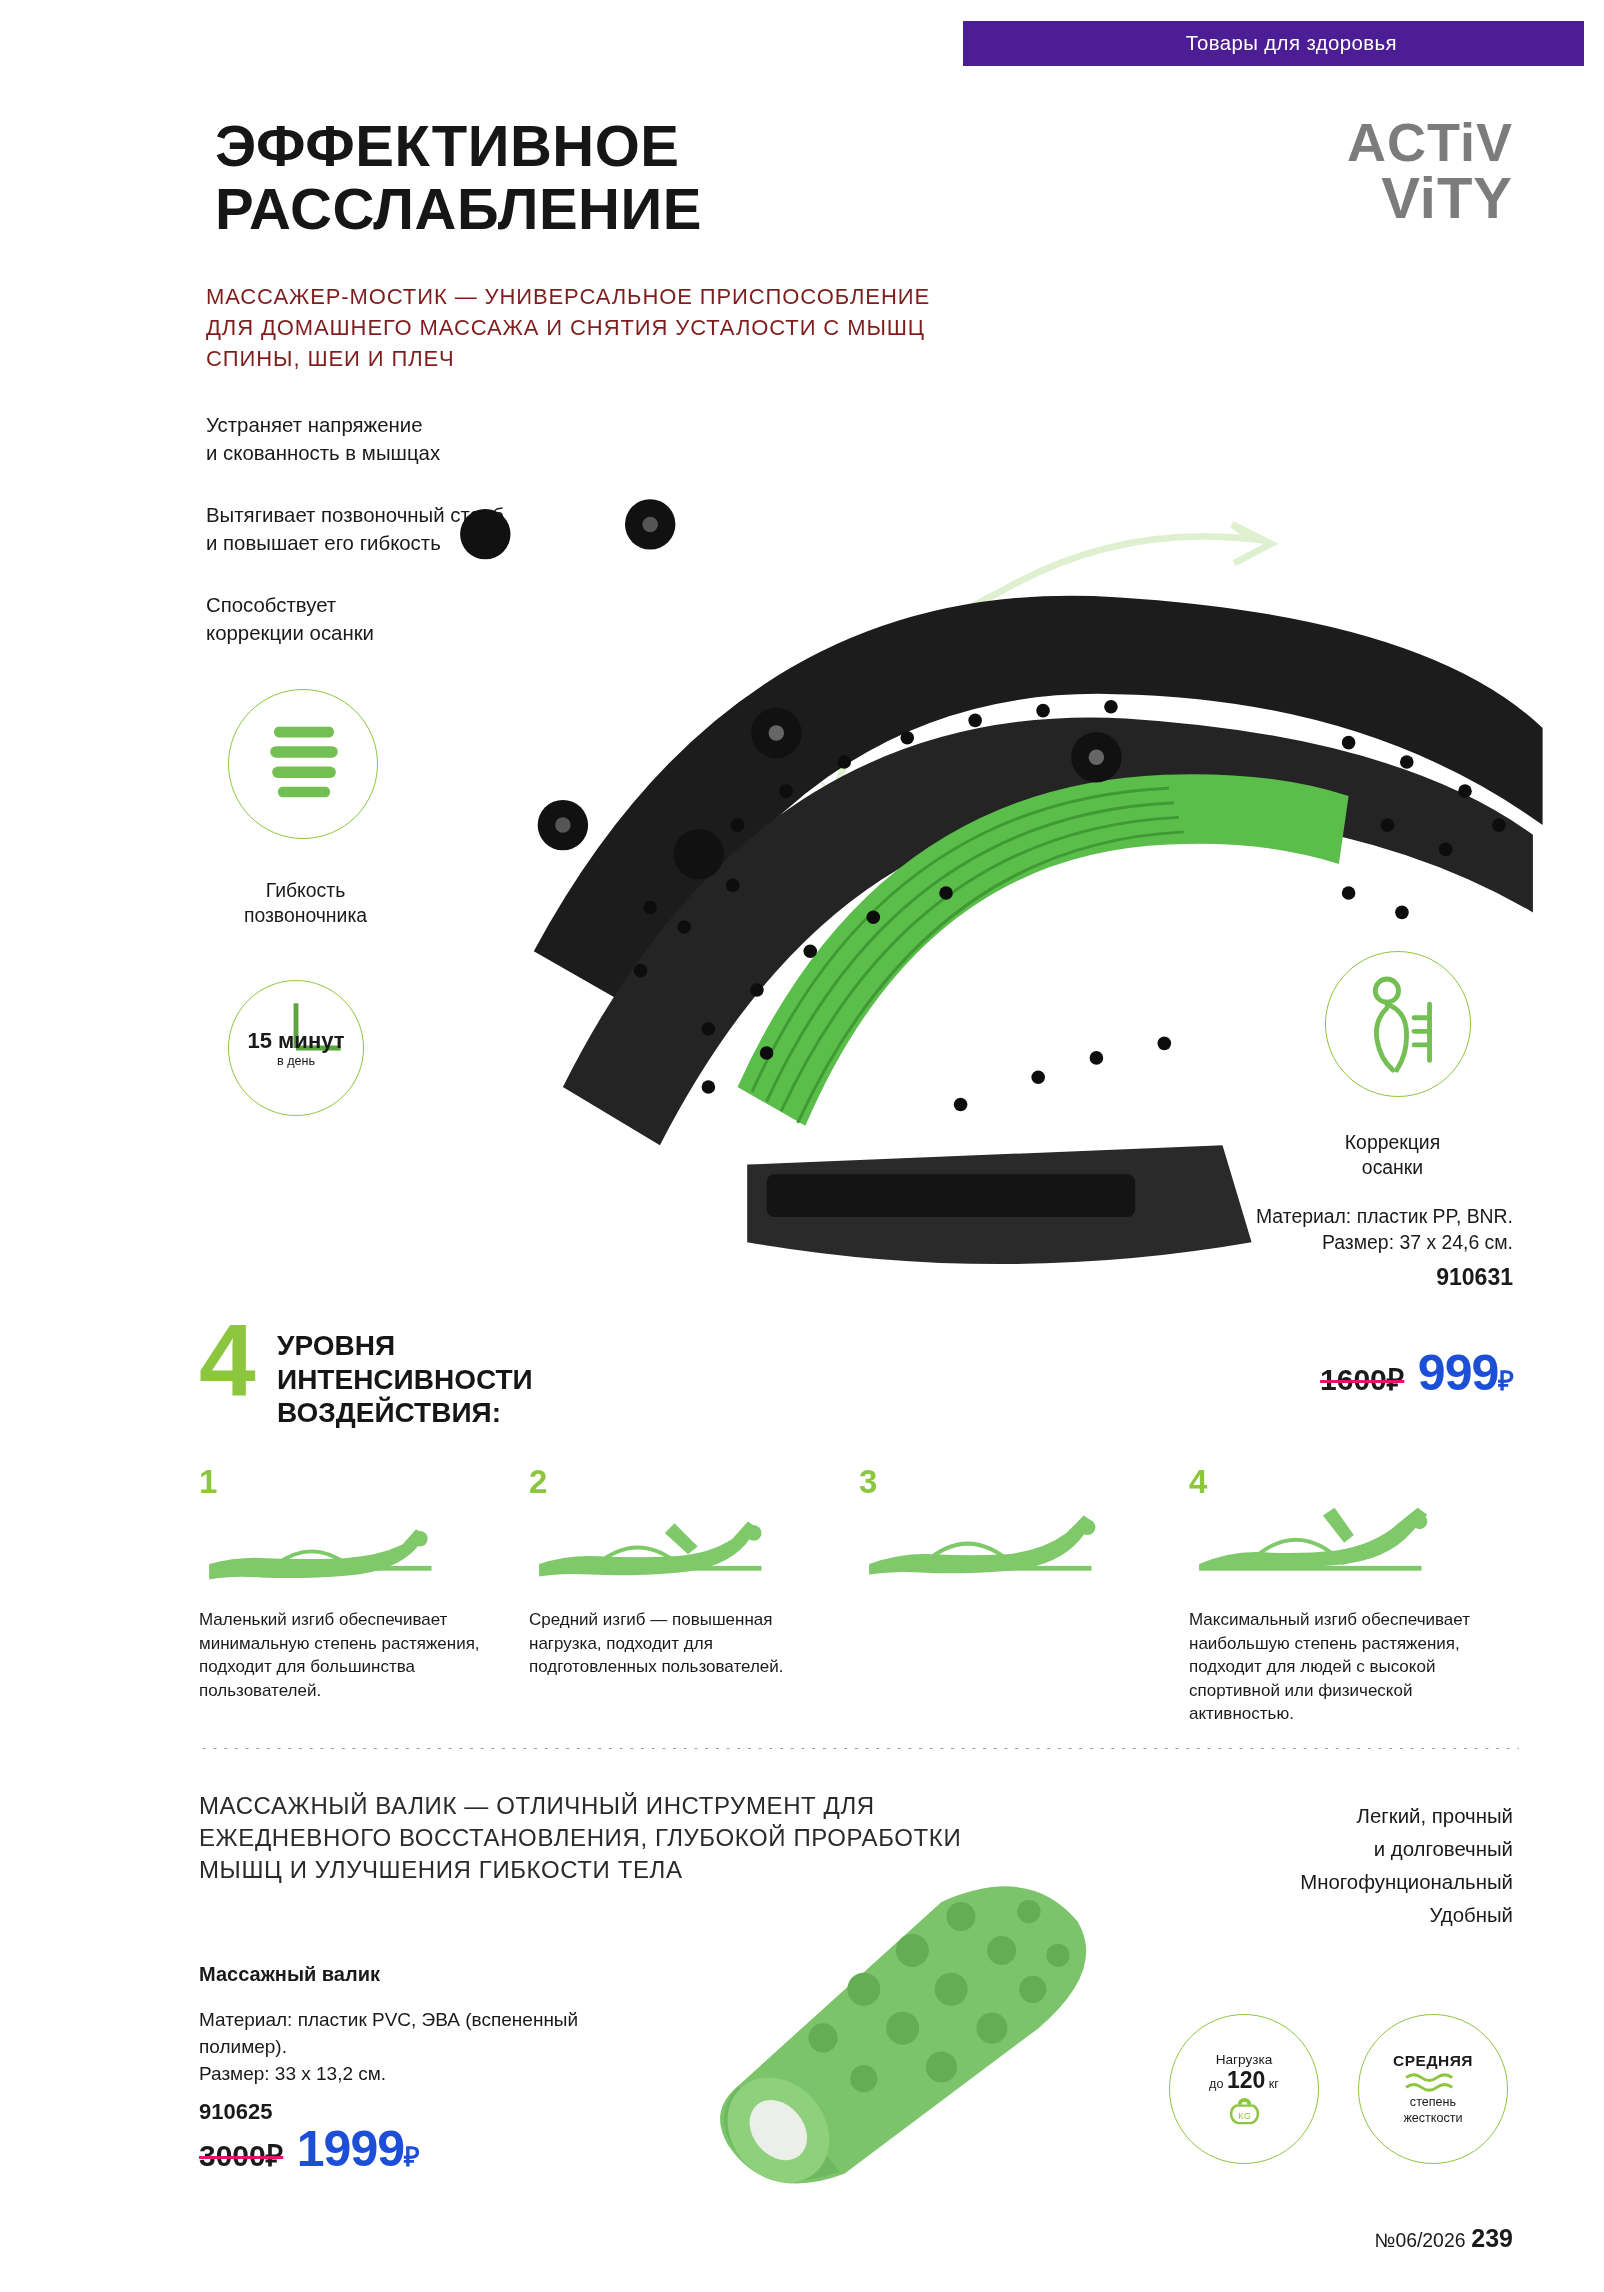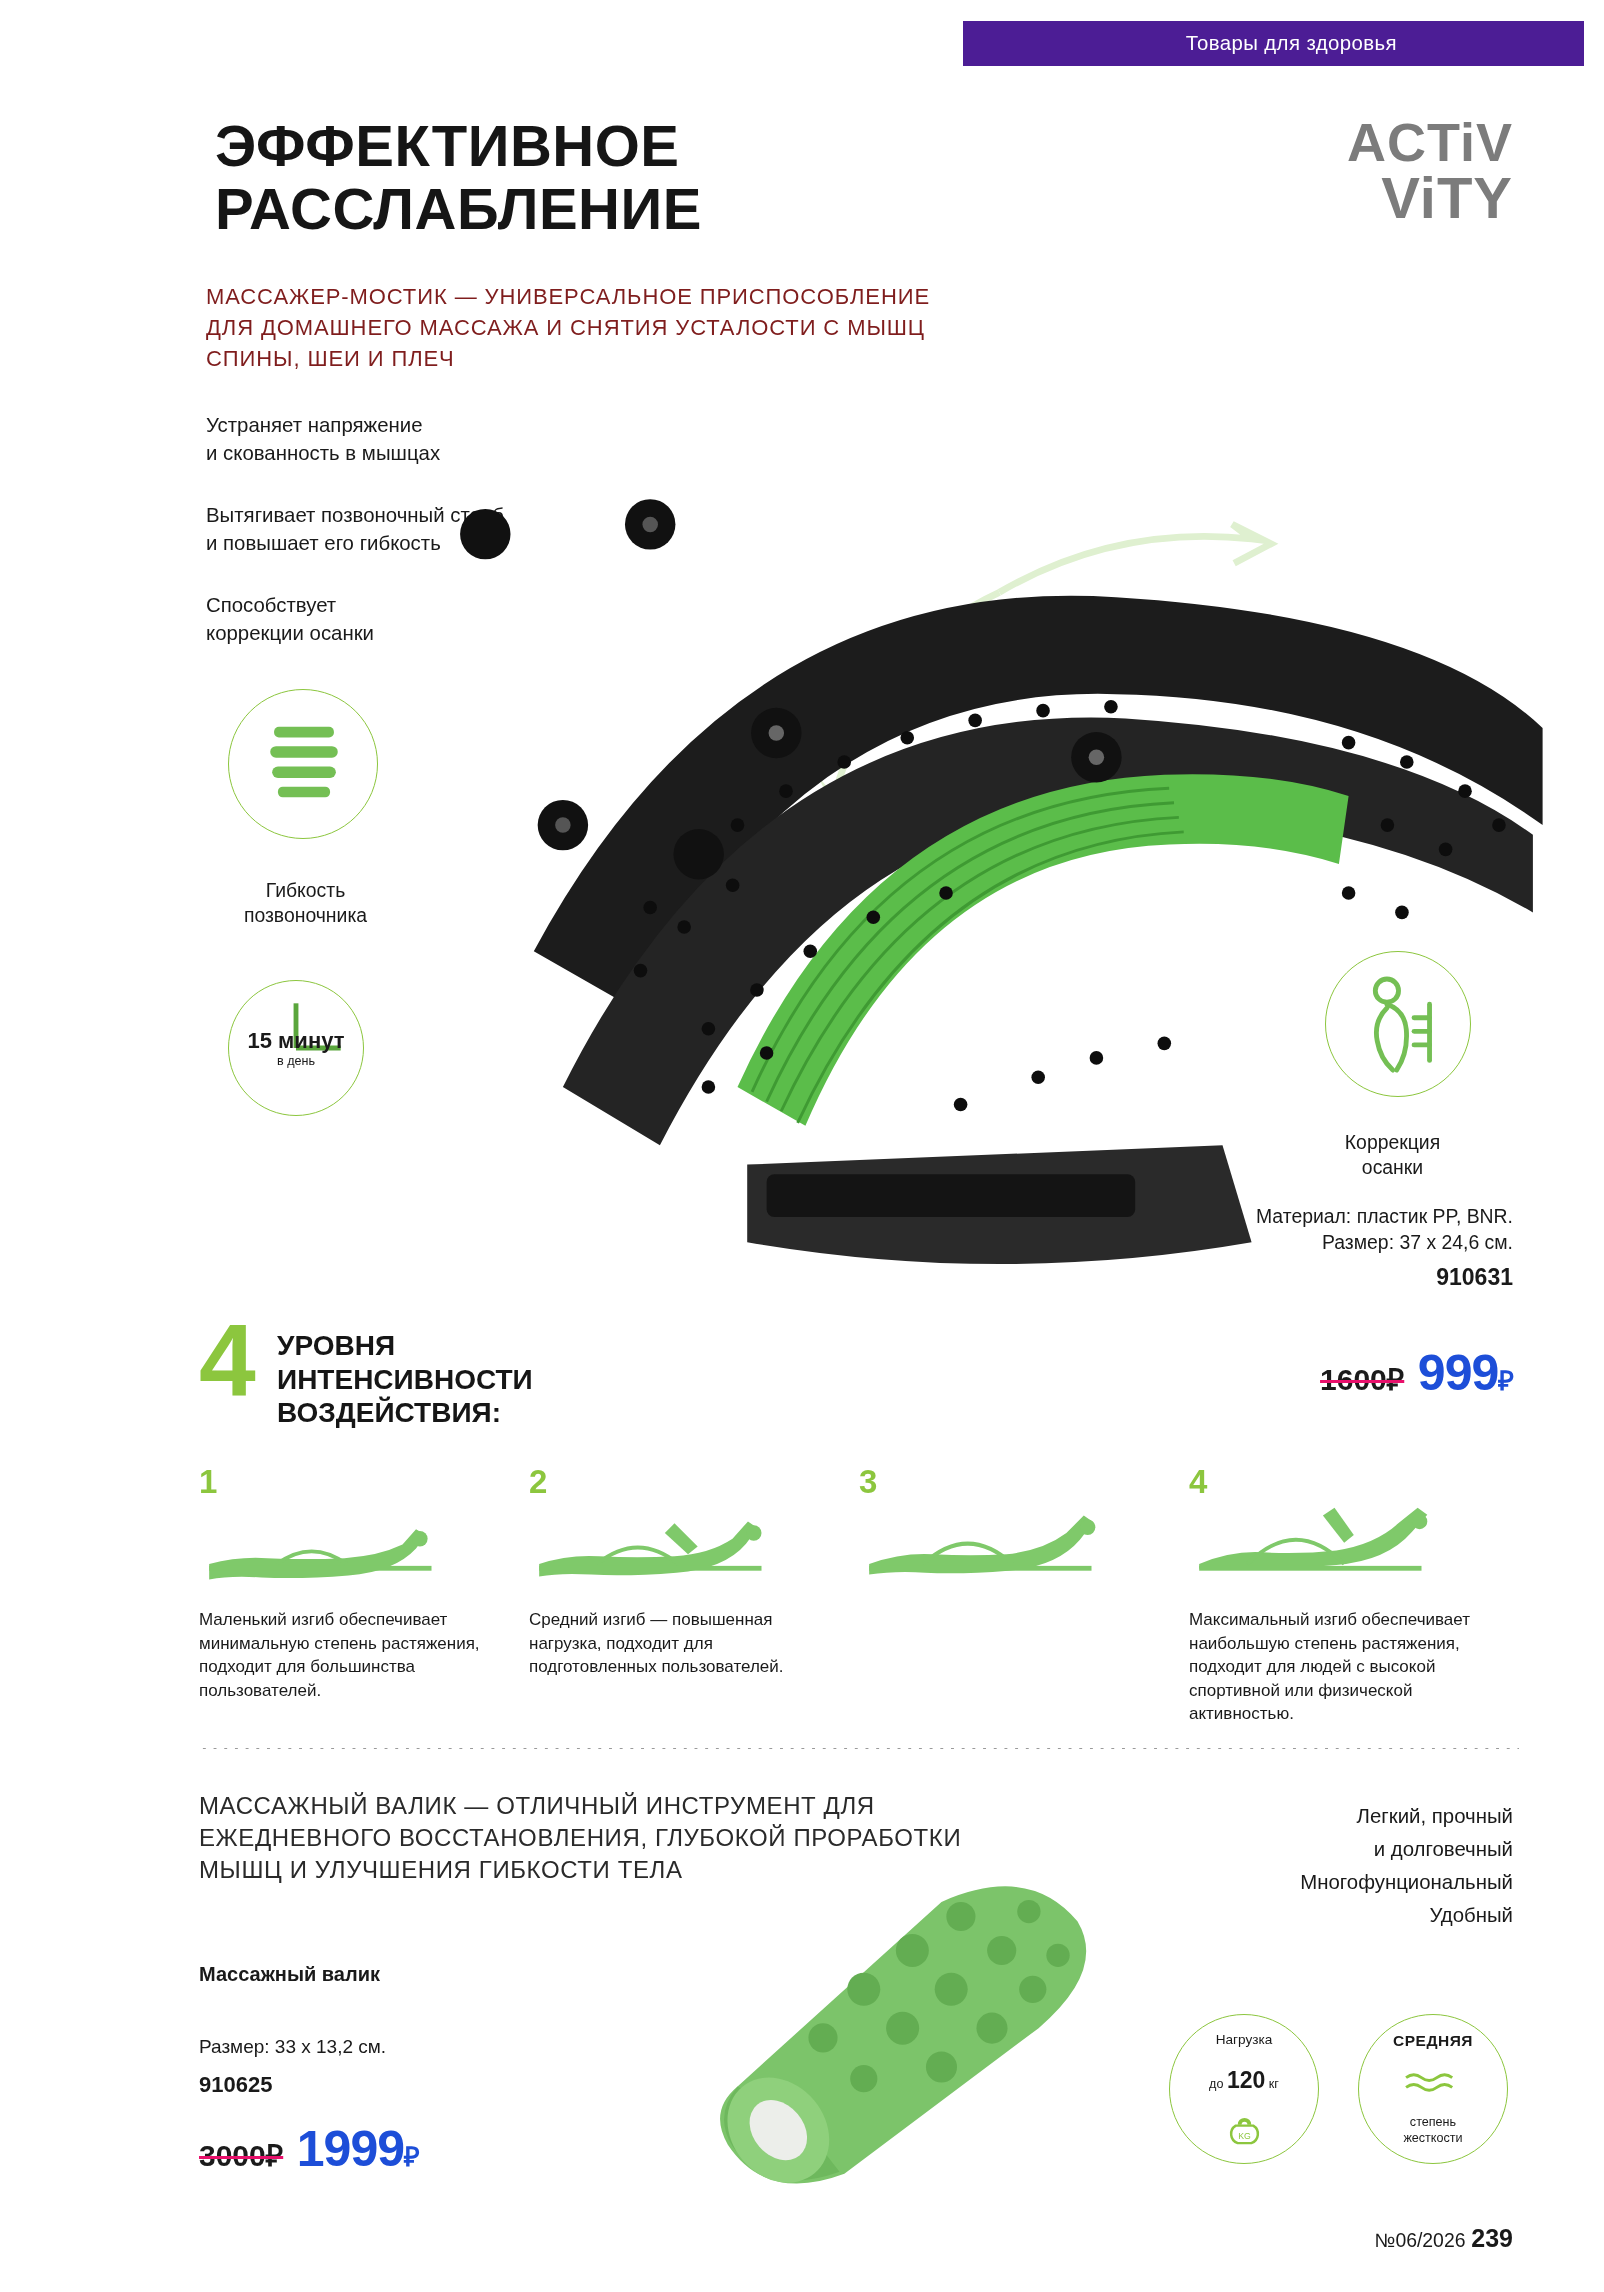--- a/index.html
+++ b/index.html
@@ -178,21 +178,20 @@
     display:flex;align-items:baseline;gap:13.6px;
   }
   .feat{
     position:absolute;right:92px;top:1800px;width:417px;text-align:right;
     font-size:20.4px;line-height:1.62;color:#1a1a1a;
   }
   .badge{
     position:absolute;border:1.9px solid #8cc63e;border-radius:50%;box-sizing:border-box;
     display:flex;flex-direction:column;align-items:center;justify-content:center;
     text-align:center;
-    gap:20px;
   }
   .badge-load{right:286px;top:2014px;width:150px;height:150px;}
   .badge-hard{right:97px;top:2014px;width:150px;height:150px;}
   .badge-load .t1{font-size:13.6px;color:#1a1a1a;}
   .badge-load .t2{font-size:12.6px;color:#1a1a1a;}
   .badge-load .t2 b{font-size:23px;}
   .badge-hard .t1{font-size:15.5px;font-weight:bold;color:#1a1a1a;letter-spacing:0.5px;}
   .badge-hard .t3{font-size:12.6px;color:#1a1a1a;line-height:1.25;}
 
   .footer{
@@ -415,21 +414,21 @@
       <div class="txt">Максимальный изгиб обеспечивает наибольшую степень растяжения, подходит для людей с высокой спортивной или физической активностью.</div>
     </div>
   </div>
 
   <div class="dots"></div>
 
   <div class="roller-head">МАССАЖНЫЙ ВАЛИК — ОТЛИЧНЫЙ ИНСТРУМЕНТ ДЛЯ ЕЖЕДНЕВНОГО ВОССТАНОВЛЕНИЯ, ГЛУБОКОЙ ПРОРАБОТКИ МЫШЦ И УЛУЧШЕНИЯ ГИБКОСТИ ТЕЛА</div>
 
   <div class="roller-info">
     <span class="nm">Массажный валик</span>
-    <br>
+    <span>Материал: пластик PVC, ЭВА (вспененный полимер).</span><br>
     <span>Размер: 33 x 13,2 см.</span>
     <span class="art">910625</span>
   </div>
   <div class="price-row2">
     <span class="old-price">3000₽</span>
     <span class="new-price"><span>1999</span><span class="r">₽</span></span>
   </div>
 
   <svg style="position:absolute;left:621px;top:1795px;" width="505" height="408" viewBox="0 0 520 420">
     <g>

